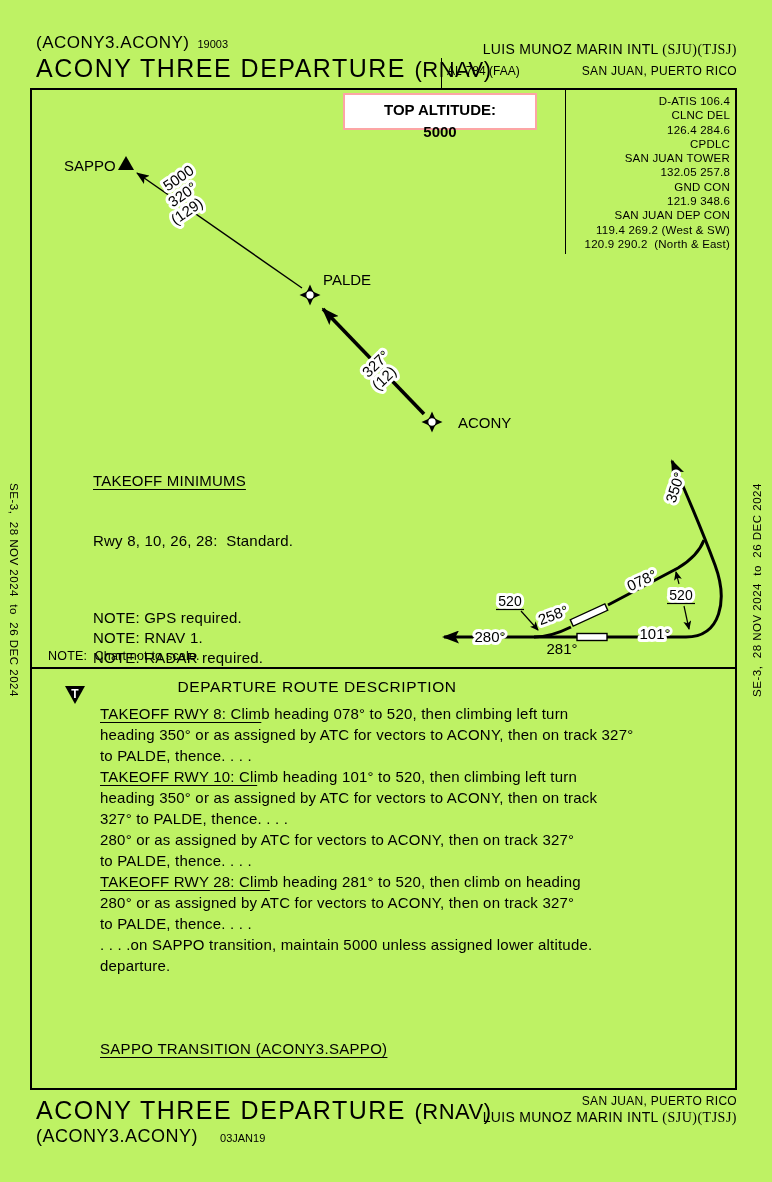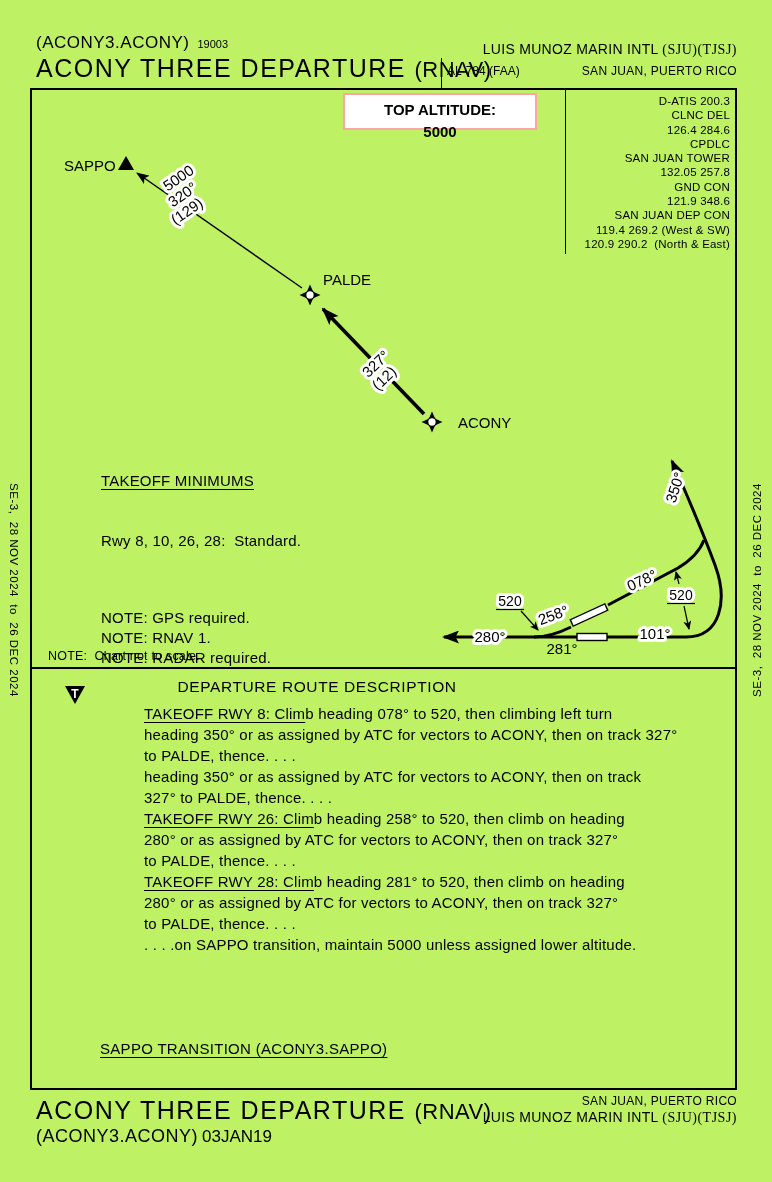--- a/index.html
+++ b/index.html
@@ -21,32 +21,32 @@
   .hdr-airport{right:35px;top:41px;font-size:14px;letter-spacing:.3px;text-align:right;}
   .codes{font-family:"Liberation Serif",serif;font-size:14px;letter-spacing:.5px;}
   .hdr-ref{left:447px;top:64px;font-size:12px;}
   .hdr-city{right:35px;top:64px;font-size:12px;letter-spacing:.3px;}
   
   .topalt{left:343px;top:93px;width:194px;height:37px;border:2px solid #fca5a5;box-sizing:border-box;background:#fff;
           text-align:center;font-weight:bold;font-size:15px;line-height:22px;padding-top:4px;}
   
   .comms{right:42px;top:94px;text-align:right;font-size:11.5px;line-height:14.3px;letter-spacing:.2px;}
   
-  .tmins{left:101px;top:431px;font-size:15px;line-height:20px;letter-spacing:.2px;}
+  .tmins{left:93px;top:431px;font-size:15px;line-height:20px;letter-spacing:.2px;}
   .tmins .notes{margin-top:17px;}
   .plan-note{left:48px;top:649px;font-size:12.5px;letter-spacing:.2px;}
   
   .rd-symbol{left:64px;top:685px;}
   .rd-title{left:30px;top:678px;width:574px;text-align:center;font-size:15.5px;letter-spacing:.6px;}
-  .rd-body{left:100px;top:703px;font-size:15px;line-height:21px;letter-spacing:.2px;margin-left:44px;}
+  .rd-body{left:100px;top:703px;font-size:15px;line-height:21px;letter-spacing:.2px;}
   .rd-transition{left:100px;top:1040px;font-size:15px;letter-spacing:.3px;}
   
   .ftr-title{left:36px;top:1096px;font-size:25px;letter-spacing:1.5px;}
   .ftr-code{left:36px;top:1126px;font-size:18px;letter-spacing:.5px;}
-  .ftr-code .num{font-size:17px;letter-spacing:0;margin-left:4px;}
+  .ftr-code .num{font-size:11px;letter-spacing:0;margin-left:22px;}
   .ftr-city{right:35px;top:1094px;font-size:12px;letter-spacing:.3px;text-align:right;}
   .ftr-airport{right:35px;top:1109px;font-size:14px;letter-spacing:.3px;text-align:right;}
   
   .rail{font-size:11.5px;letter-spacing:.5px;white-space:pre;}
   .rail-left{left:14px;top:590px;transform:translate(-50%,-50%) rotate(90deg);}
   .rail-right{left:757px;top:590px;transform:translate(-50%,-50%) rotate(-90deg);}
   
   #planview{left:30px;top:88px;}
   #planview text{font-family:"Liberation Sans",sans-serif;font-size:15px;fill:#000;}
   #planview .halo{paint-order:stroke;stroke:#fff;stroke-width:6px;stroke-linejoin:round;}
@@ -80,21 +80,21 @@
 
   <div class="abs frame"></div>
   <div class="abs rd-divider"></div>
   <div class="abs comm-divider"></div>
 
   <div class="abs topalt">
     <div>TOP ALTITUDE:</div>
     <div>5000</div>
   </div>
 
-  <div class="abs comms pre" id="comm-box"><div>D-ATIS 200.3</div><div>CLNC DEL</div><div>126.4 284.6</div><div>CPDLC</div><div>SAN JUAN TOWER</div><div>132.05 257.8</div><div>GND CON</div><div>121.9 348.6</div><div>SAN JUAN DEP CON</div><div>119.4 269.2 (West &amp; SW)</div><div>120.9 290.2  (North &amp; East)</div></div>
+  <div class="abs comms pre" id="comm-box"><div>D-ATIS 106.4</div><div>CLNC DEL</div><div>126.4 284.6</div><div>CPDLC</div><div>SAN JUAN TOWER</div><div>132.05 257.8</div><div>GND CON</div><div>121.9 348.6</div><div>SAN JUAN DEP CON</div><div>119.4 269.2 (West &amp; SW)</div><div>120.9 290.2  (North &amp; East)</div></div>
 
   <svg id="planview" class="abs" width="707" height="581" viewBox="0 0 707 581">
     <defs>
       <marker id="arr" markerUnits="userSpaceOnUse" markerWidth="13" markerHeight="10" refX="12" refY="5" orient="auto">
         <path d="M0,0 L13,5 L0,10 L3,5 Z"></path>
       </marker>
       <marker id="arrBig" markerUnits="userSpaceOnUse" markerWidth="18" markerHeight="13" refX="16" refY="6.5" orient="auto">
         <path d="M0,0 L18,6.5 L0,13 L4,6.5 Z"></path>
       </marker>
       <marker id="arrMed" markerUnits="userSpaceOnUse" markerWidth="17" markerHeight="13" refX="15" refY="6.5" orient="auto-start-reverse">
@@ -173,29 +173,30 @@
     <svg width="22" height="20" viewBox="0 0 22 20">
       <polygon points="1,1 21,1 11,19" fill="#000"></polygon>
       <text x="11" y="12.5" text-anchor="middle" font-size="12" font-weight="bold" fill="#fff" font-family="Liberation Sans, sans-serif">T</text>
     </svg>
   </div>
   <div class="abs rd-title">DEPARTURE ROUTE DESCRIPTION</div>
   <div class="abs rd-body" id="route-paragraphs">
       <div class="route-line"><span class="u">TAKEOFF RWY 8:  Clim</span>b heading 078° to 520, then climbing left turn</div>
       <div class="route-line">heading 350° or as assigned by ATC for vectors to ACONY, then on track 327°</div>
       <div class="route-line">to PALDE, thence. . . .</div>
+      <div class="route-line"><span class="u">TAKEOFF RWY 10:  Cli</span>mb heading 101° to 520, then climbing left turn</div>
       <div class="route-line">heading 350° or as assigned by ATC for vectors to ACONY, then on track</div>
       <div class="route-line">327°  to PALDE, thence. . . .</div>
-      <div class="route-line"><span class="u">TAKEOFF RWY 26:  Clim</span>b heading 258° to 520, then climb on heading</div>
       <div class="route-line">280° or as assigned by ATC for vectors to ACONY, then on track 327°</div>
       <div class="route-line">to PALDE, thence. . . .</div>
       <div class="route-line"><span class="u">TAKEOFF RWY 28:  Clim</span>b heading 281° to 520, then climb on heading</div>
       <div class="route-line">280° or as assigned by ATC for vectors to ACONY, then on track 327°</div>
       <div class="route-line">to PALDE, thence. . . .</div>
       <div class="route-line"> . . . .on SAPPO transition, maintain 5000 unless assigned lower altitude.</div>
+      <div class="route-line">departure.</div>
     </div>
   <div class="abs rd-transition"><span class="u">SAPPO TRANSITION (ACONY3.SAPPO)</span></div>
 
   <div class="abs ftr-title">
     <span>ACONY THREE DEPARTURE</span>
     <span class="title-suffix">(RNAV)</span>
   </div>
   <div class="abs ftr-code">
     <span>(ACONY3.ACONY)</span><span class="num">03JAN19</span>
   </div>

